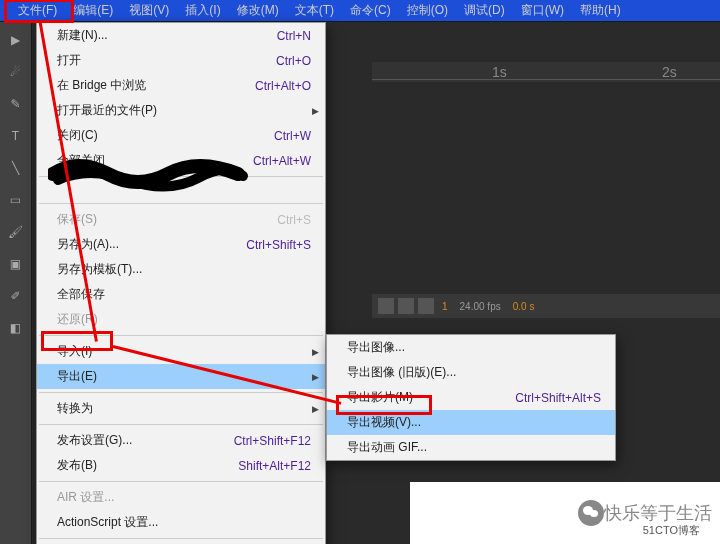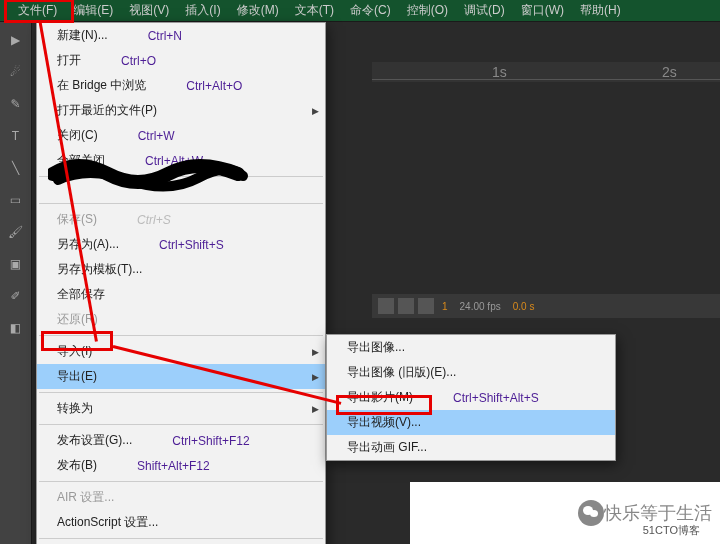--- a/index.html
+++ b/index.html
@@ -1,40 +1,40 @@
 <!DOCTYPE html>
 <html><head>
 <meta charset="utf-8">
 <style>
   * { box-sizing: border-box; margin: 0; padding: 0; font-family: "Microsoft YaHei", Arial, sans-serif; }
   body { width: 720px; height: 544px; background: #2f2f2f; color: #ccc; font-size: 12px; overflow: hidden; position: relative; }
   
-  .menubar { height: 22px; background: #14532d; display: flex; align-items: center; padding-left: 10px; border-bottom: 1px solid #1a1a1a; }
+  .menubar { height: 22px; background: #1d4ed8; display: flex; align-items: center; padding-left: 10px; border-bottom: 1px solid #1a1a1a; }
   .menubar-item { padding: 3px 8px; color: #ccc; cursor: pointer; }
   
   .toolbar-left { position: absolute; left: 0; top: 22px; width: 32px; bottom: 0; background: #424242; border-right: 1px solid #1a1a1a; }
   .tool-icon { width: 28px; height: 28px; margin: 4px auto 0; display: flex; align-items: center; justify-content: center; color: #aaa; cursor: pointer; }
   
   .main-area { position: absolute; left: 32px; right: 0; top: 22px; bottom: 0; background: #2a2a2a; }
   
   .timeline-area { position: absolute; top: 40px; left: 340px; right: 0; height: 20px; background: #333; color: #999; font-size: 10px; }
   .timeline-ruler { position: relative; height: 18px; border-bottom: 1px solid #555; }
   .tick-label { position: absolute; top: 2px; font-size: 14px; color: #888; }
   
   .status-bar { position: absolute; left: 340px; right: 0; top: 272px; height: 24px; background: #383838; display: flex; align-items: center; padding: 0 6px; gap: 4px; font-size: 10px; color: #999; }
   .status-icon { width: 16px; height: 16px; background: #555; display: inline-block; }
   .status-text { padding: 0 4px; }
   .orange { color: #d88a1c; }
   
   .dropdown { position: absolute; background: #f2f2f2; border: 1px solid #999; box-shadow: 2px 4px 12px rgba(0,0,0,0.5); color: #222; font-size: 12px; }
-  .dropdown-item { display: flex; align-items: center; padding: 4px 14px 4px 20px; cursor: pointer; position: relative; min-height: 20px; }
+  .dropdown-item { display: flex; justify-content: space-between; align-items: center; padding: 4px 14px 4px 20px; cursor: pointer; position: relative; min-height: 20px; }
   .dropdown-item.disabled { color: #999; }
   .dropdown-item.highlighted { background: #9ccffb; }
   .dropdown-item .shortcut { color: #4c1d95; margin-left: 40px; }
-  .dropdown-item.disabled .shortcut { color: #bbb; font-style: italic; }
+  .dropdown-item.disabled .shortcut { color: #bbb; }
   .dropdown-item .sub-arrow { position: absolute; right: 6px; font-size: 9px; color: #444; }
   .dropdown-separator { height: 1px; background: #ccc; margin: 3px 2px; }
   
   .scribble { position: absolute; color: #000; pointer-events: none; }
   
   .annotation-box { position: absolute; border: 3px solid #e60000; pointer-events: none; }
   .annotation-line { position: absolute; background: #e60000; height: 3px; transform-origin: left center; pointer-events: none; }
   
   .wechat-overlay { position: absolute; right: 0; bottom: 0; width: 310px; height: 62px; background: #fff; color: #888; display: flex; align-items: center; justify-content: flex-end; font-size: 18px; padding-right: 8px; }
   .wx-icon { width: 26px; height: 26px; border-radius: 50%; background: #888; position: relative; }

